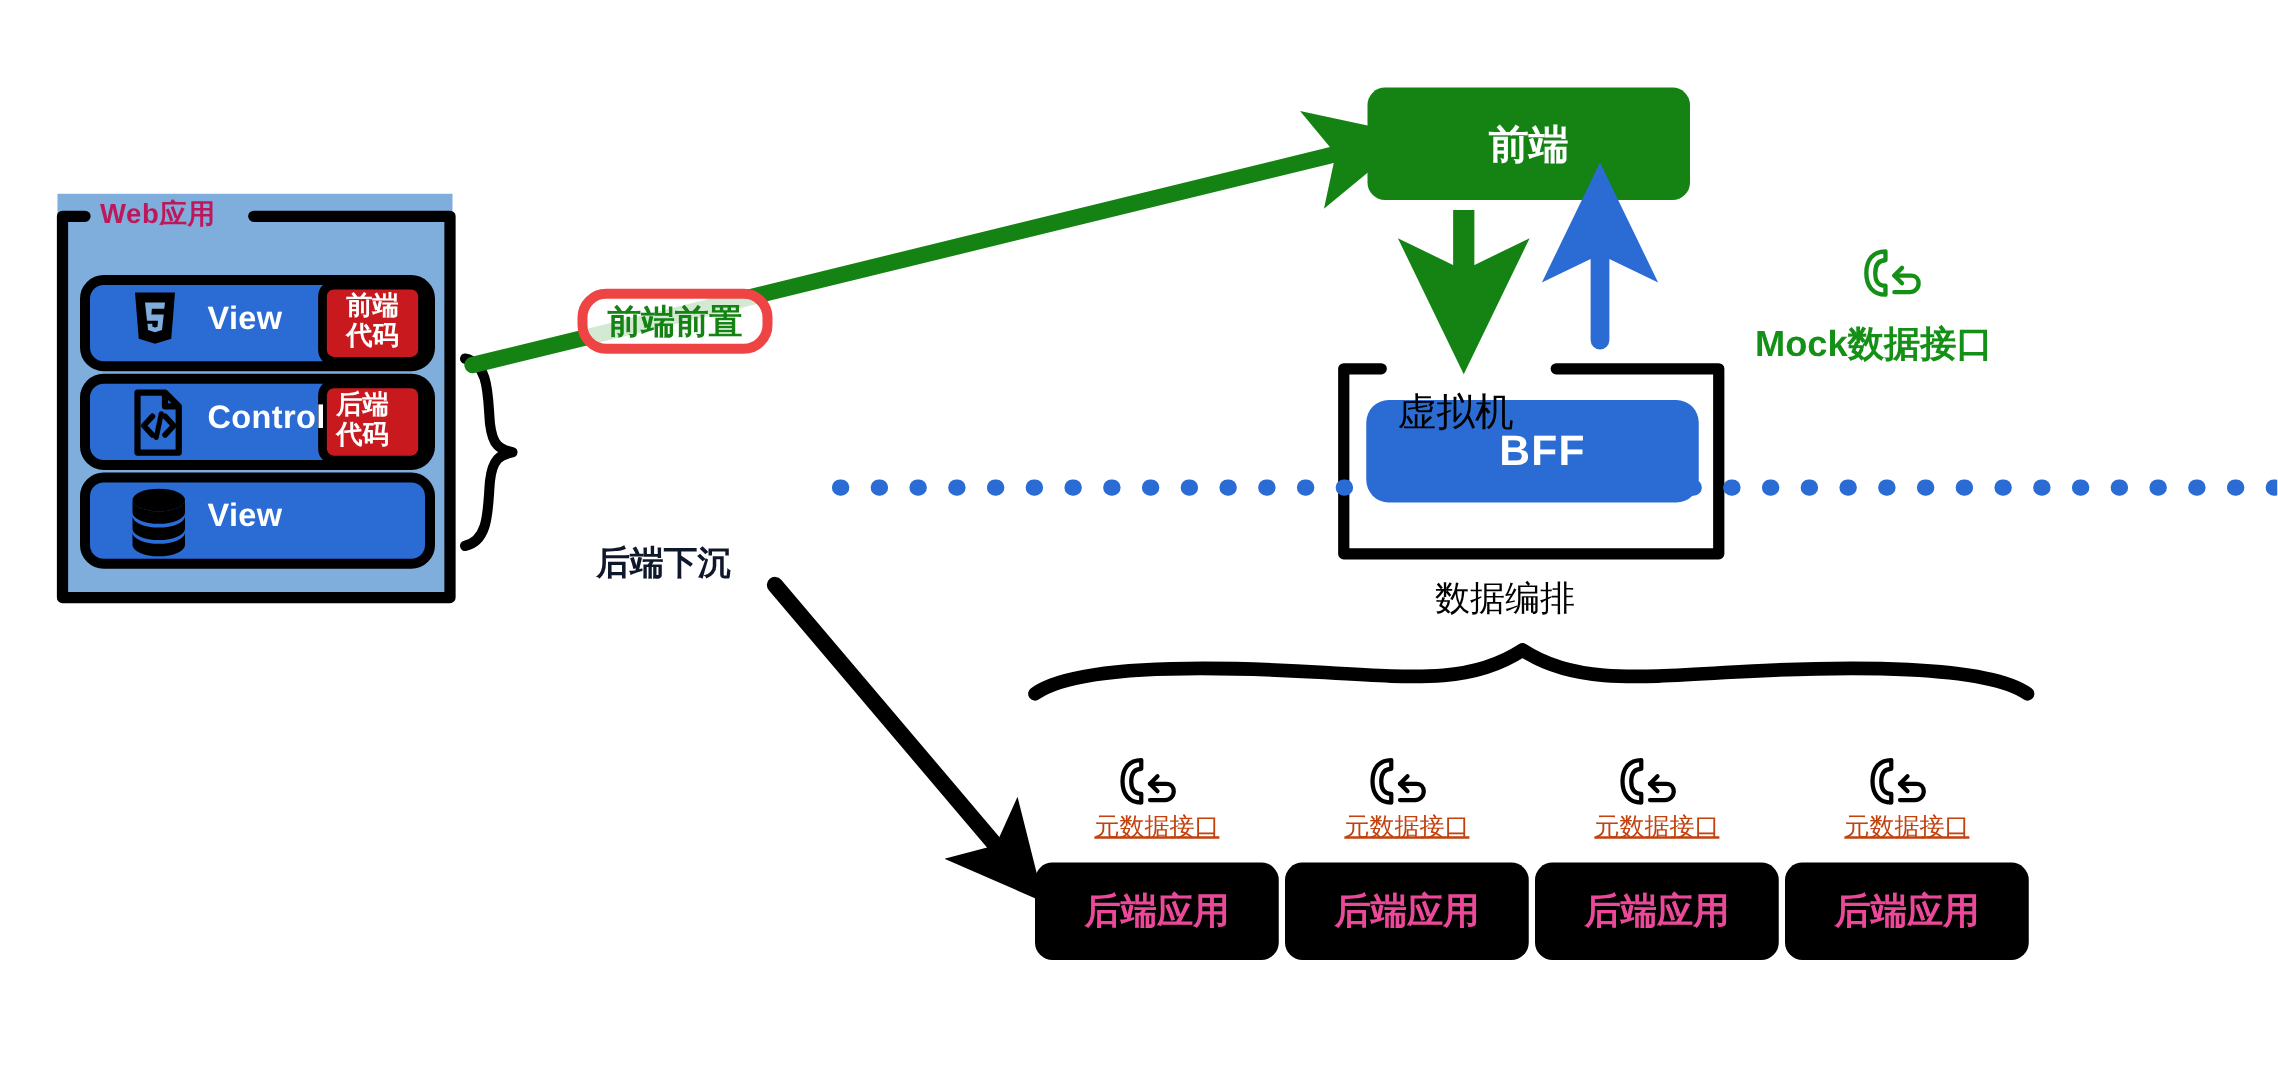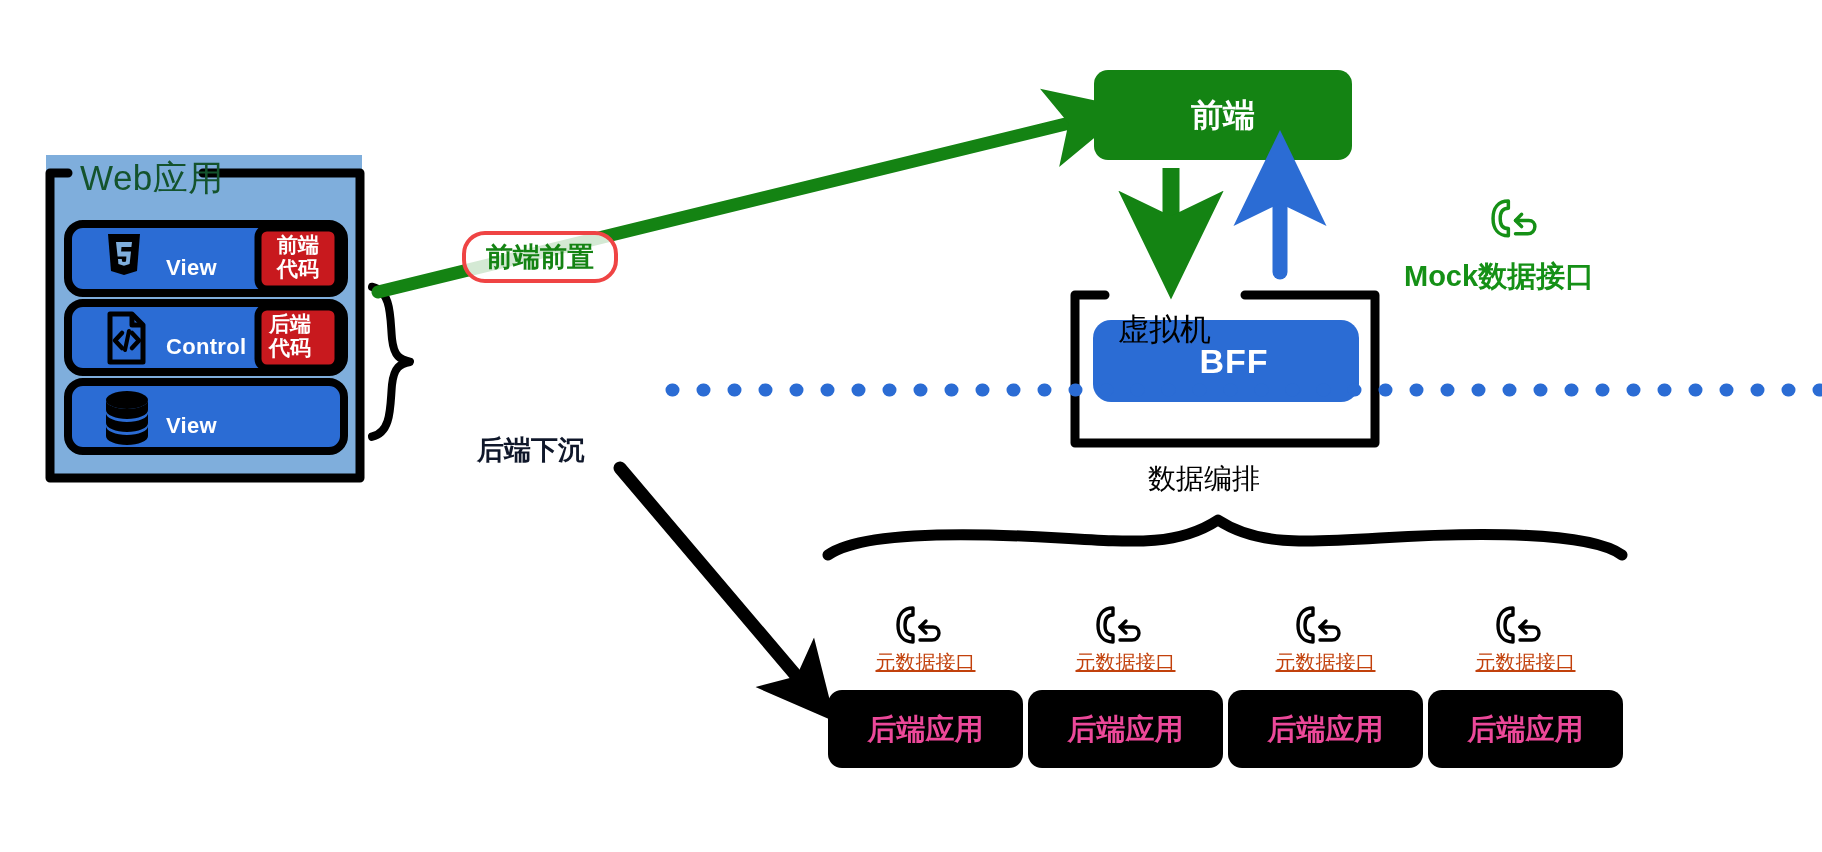--- a/index.html
+++ b/index.html
@@ -23,31 +23,30 @@
     top: 0;
     width: 1822px;
     height: 852px;
   }
   .lbl {
     position: absolute;
     white-space: nowrap;
     line-height: 1;
   }
   .weblabel {
-    font-size: 35px;
-    font-weight: 400;
-    color: #14532d;
+    font-size: 22px;
+    font-weight: 700;
+    color: #be185d;
     letter-spacing: 0.5px;
   }
   .mvc-text {
-    font-size: 22px;
+    font-size: 26px;
     font-weight: 700;
     color: #ffffff;
     letter-spacing: 0.3px;
-    margin-top: 16px;
   }
   .tag-text {
     font-size: 21px;
     font-weight: 700;
     color: #ffffff;
     text-align: center;
     line-height: 1.12;
   }
   .frontend-text {
     font-size: 32px;
@@ -93,21 +92,21 @@
     color: #ec4899;
   }
   .arrangement-text {
     font-size: 28px;
     font-weight: 500;
     color: #000000;
   }
   .chipbox {
     position: absolute;
     background: rgba(255,255,255,0.82);
-    border: 4px solid #ef4444;
+    border: 8px solid #ef4444;
     border-radius: 23px;
     box-sizing: border-box;
   }
   .centered {
     display: flex;
     align-items: center;
     justify-content: center;
   }
 </style>
 </head>

